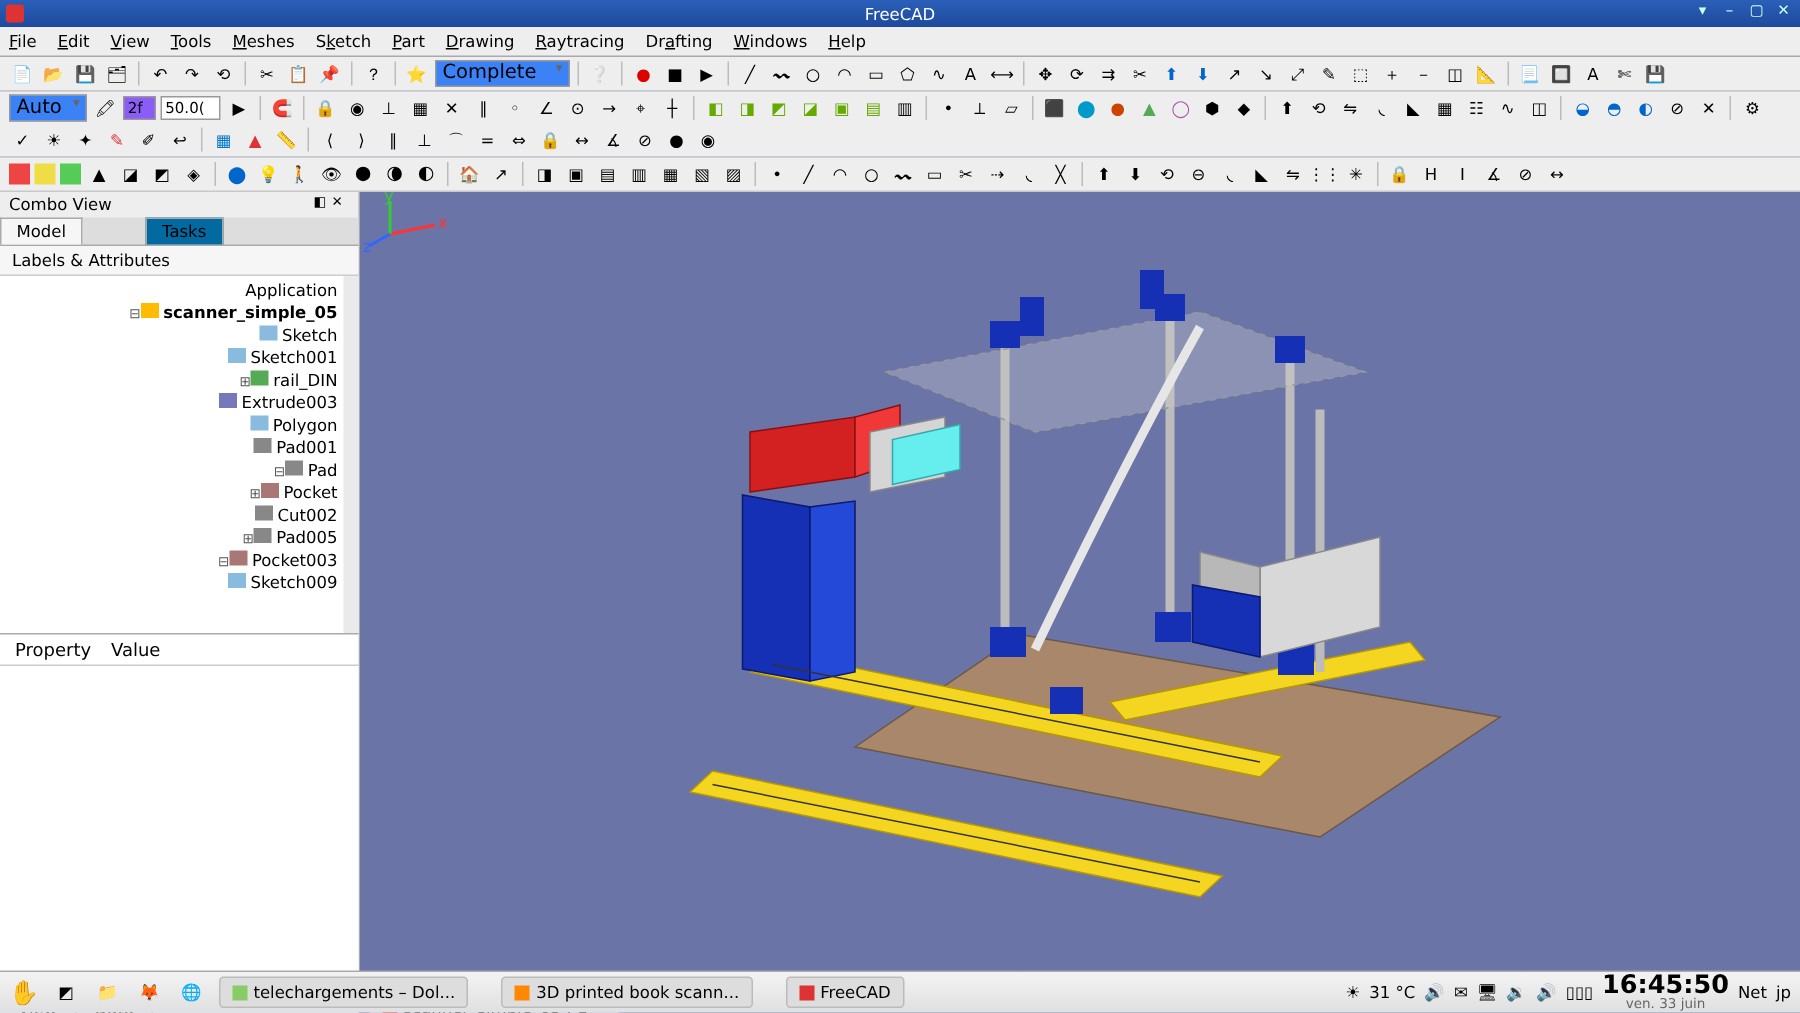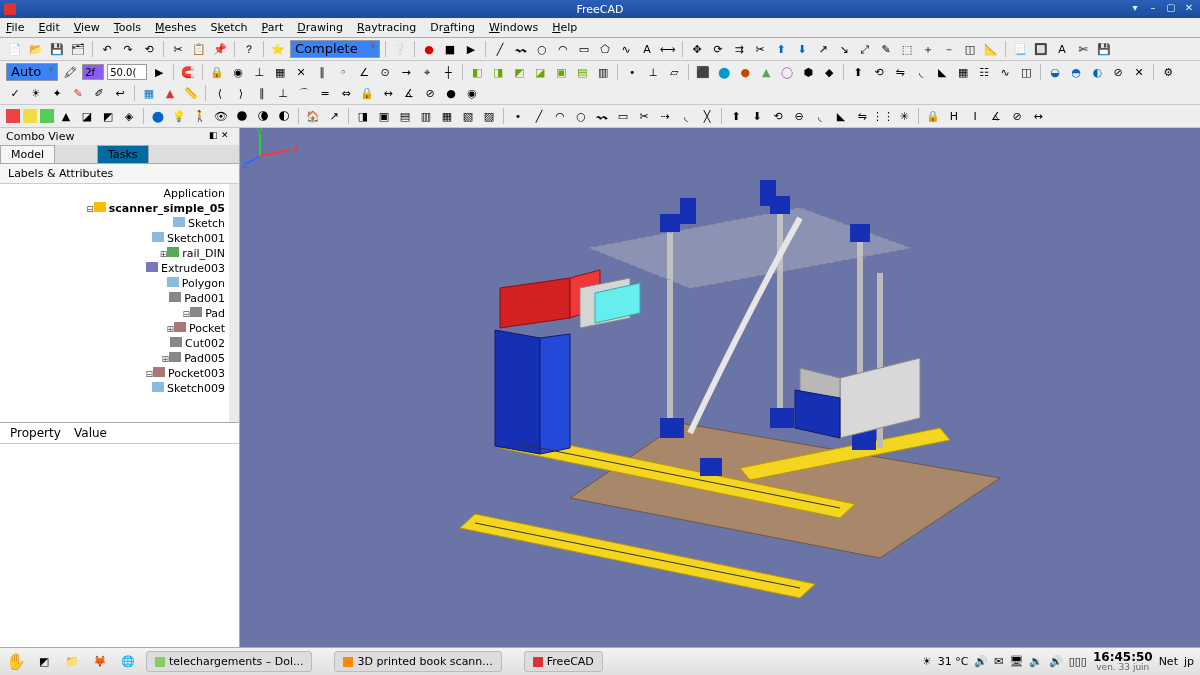--- a/index.html
+++ b/index.html
@@ -49,21 +49,21 @@
 .doc-tabs { position:absolute; left:0; right:0; bottom:0; height:22px; background:#eee; border-top:1px solid #aaa; display:flex; align-items:center; padding:0 6px; gap:6px; }
 .doc-tab { background:#fff; border:1px solid #aaa; padding:2px 8px; font-size:11px; display:flex; align-items:center; gap:4px; }
 .doc-tab .x { font-size:10px; color:#666; cursor:pointer; }
 
 .taskbar { position:absolute; left:0; right:0; bottom:0; height:28px; background:linear-gradient(#f3f3f3,#e0e0e0); border-top:1px solid #aaa; display:flex; align-items:center; padding:0 6px; gap:8px; }
 .tbk { width:20px; height:20px; display:flex; align-items:center; justify-content:center; }
 .task { padding:3px 8px; background:#ddd; border:1px solid #bbb; border-radius:3px; font-size:11px; max-width:170px; white-space:nowrap; overflow:hidden; text-overflow:ellipsis; cursor:pointer; }
 .task .ti { display:inline-block; width:10px; height:10px; margin-right:4px; vertical-align:middle; }
 .tray { margin-left:auto; display:flex; align-items:center; gap:6px; font-size:11px; }
 .clock { text-align:center; line-height:1; }
-.clock .t { font-weight:bold; font-size:12px; }
+.clock .t { font-weight:bold; font-size:17px; }
 .clock .d { font-size:9px; color:#666; }
 
 .axis-ind { position:absolute; right:10px; bottom:30px; width:60px; height:40px; }
 </style>
 </head>
 <body>
 
 <div class="titlebar">
   <span class="icon"></span>
   <span>FreeCAD</span>

